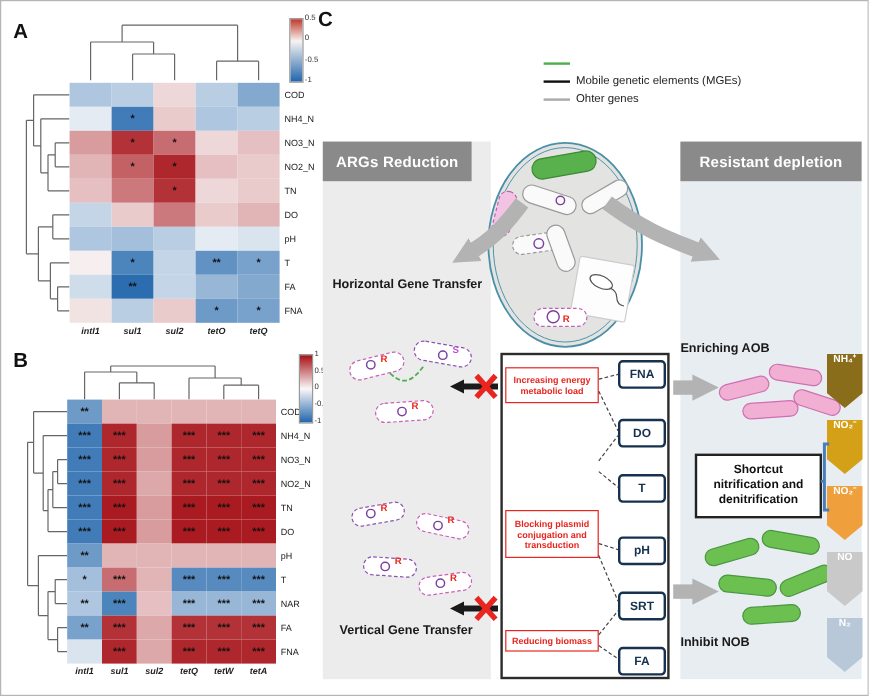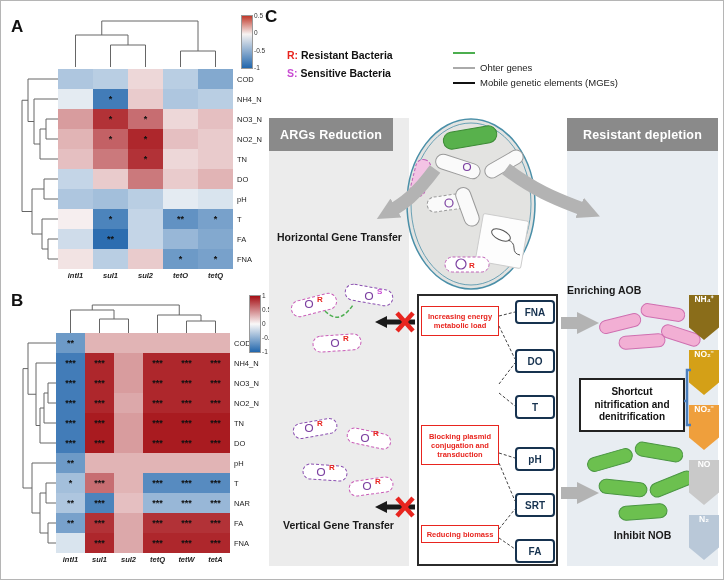--- a/index.html
+++ b/index.html
@@ -44,21 +44,21 @@
   .factor-2{top:375px;height:26px;}
   .factor-3{top:424px;height:40px;}
   .factor-4{top:524px;height:18px;}
   .param-box{position:absolute;left:514px;width:40px;height:24px;border:2px solid #16324f;border-radius:4px;background:#fff;color:#16324f;font-weight:bold;font-size:10px;display:flex;align-items:center;justify-content:center;box-sizing:border-box;}
   .param-1{top:299px;}.param-2{top:348px;}.param-3{top:394px;}
   .param-4{top:446px;}.param-5{top:492px;}.param-6{top:538px;}
   .shortcut-box{position:absolute;left:578px;top:377px;width:106px;height:54px;border:2px solid #222;background:#fff;font-size:10px;font-weight:bold;color:#111;display:flex;align-items:center;justify-content:center;text-align:center;padding:2px;box-sizing:border-box;line-height:1.25;}
   #nitrogen-chain{position:absolute;left:688px;top:294px;width:30px;}
   .chevron{width:30px;height:45px;margin-bottom:10px;color:#fff;font-weight:bold;font-size:8.5px;text-align:center;clip-path:polygon(0 0,100% 0,100% 72%,50% 100%,0 72%);box-sizing:border-box;line-height:1;}
   .aob-label{left:566px;top:283px;width:151px;text-align:left;}
-  .nob-label{left:566px;top:528px;width:151px;text-align:center;}
+  .nob-label{left:566px;top:528px;width:151px;}
   .hgt-label{left:276px;top:230px;width:132px;}
   .vgt-label{left:282px;top:518px;width:126px;}
   svg{display:block;}
 </style>
 </head>
 <body>
 
 <div id="figure">
 
   <div class="panel-letter" style="left:10px;top:16px;">A</div>
@@ -254,40 +254,32 @@
       <div class="cb-tick" style="top: 50%;">0</div>
       <div class="cb-tick" style="top: 75%;">-0.5</div>
       <div class="cb-tick" style="top: 100%;">-1</div>
     </div>
 
   <div class="panel-letter" style="left:264px;top:6px;">C</div>
 
   <div class="side-panel left-panel"></div>
   <div class="side-panel right-panel"></div>
 
-  <div class="legend-bact">
-    <div>
-      <span style="color: rgb(232, 37, 31);">R:</span><span> Resistant Bacteria</span>
-    </div>
-    <div>
-      <span style="color: rgb(200, 75, 210);">S:</span><span> Sensitive Bacteria</span>
-    </div>
-  </div>
 
   <div class="legend-genes">
     <div class="legend-gene-row">
       <span class="swatch" style="background-color: rgb(76, 174, 79);"></span>
     </div>
     <div class="legend-gene-row">
+      <span class="swatch" style="background-color: rgb(17, 17, 17);"></span>
+      <span>Mobile genetic elements (MGEs)</span>
+    </div>
+    <div class="legend-gene-row">
       <span class="swatch" style="background-color: rgb(170, 170, 170);"></span>
       <span>Ohter genes</span>
-    </div>
-    <div class="legend-gene-row">
-      <span class="swatch" style="background-color: rgb(17, 17, 17);"></span>
-      <span>Mobile genetic elements (MGEs)</span>
     </div>
   </div>
 
   <div class="banner banner-left">ARGs Reduction</div>
   <div class="banner banner-right">Resistant depletion</div>
 
   <svg class="abs" style="left:404px;top:116px;" width="132" height="174" viewBox="0 0 132 174">
     <ellipse cx="66" cy="87" rx="64" ry="85" fill="#e3e3e1" stroke="#4a8fa8" stroke-width="1.5"></ellipse>
     <ellipse cx="66" cy="87" rx="60" ry="81" fill="none" stroke="#4a8fa8" stroke-width="0.8"></ellipse>
     <rect x="74" y="100" width="46" height="48" rx="2" fill="#fdfdfd" stroke="#cccccc" transform="rotate(10 97 124)"></rect>

